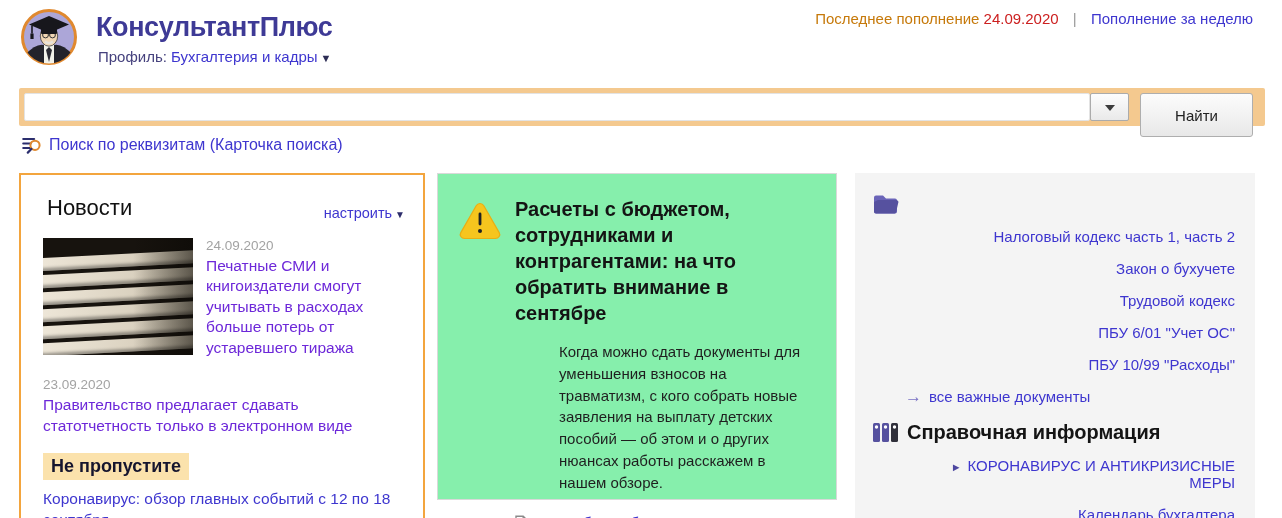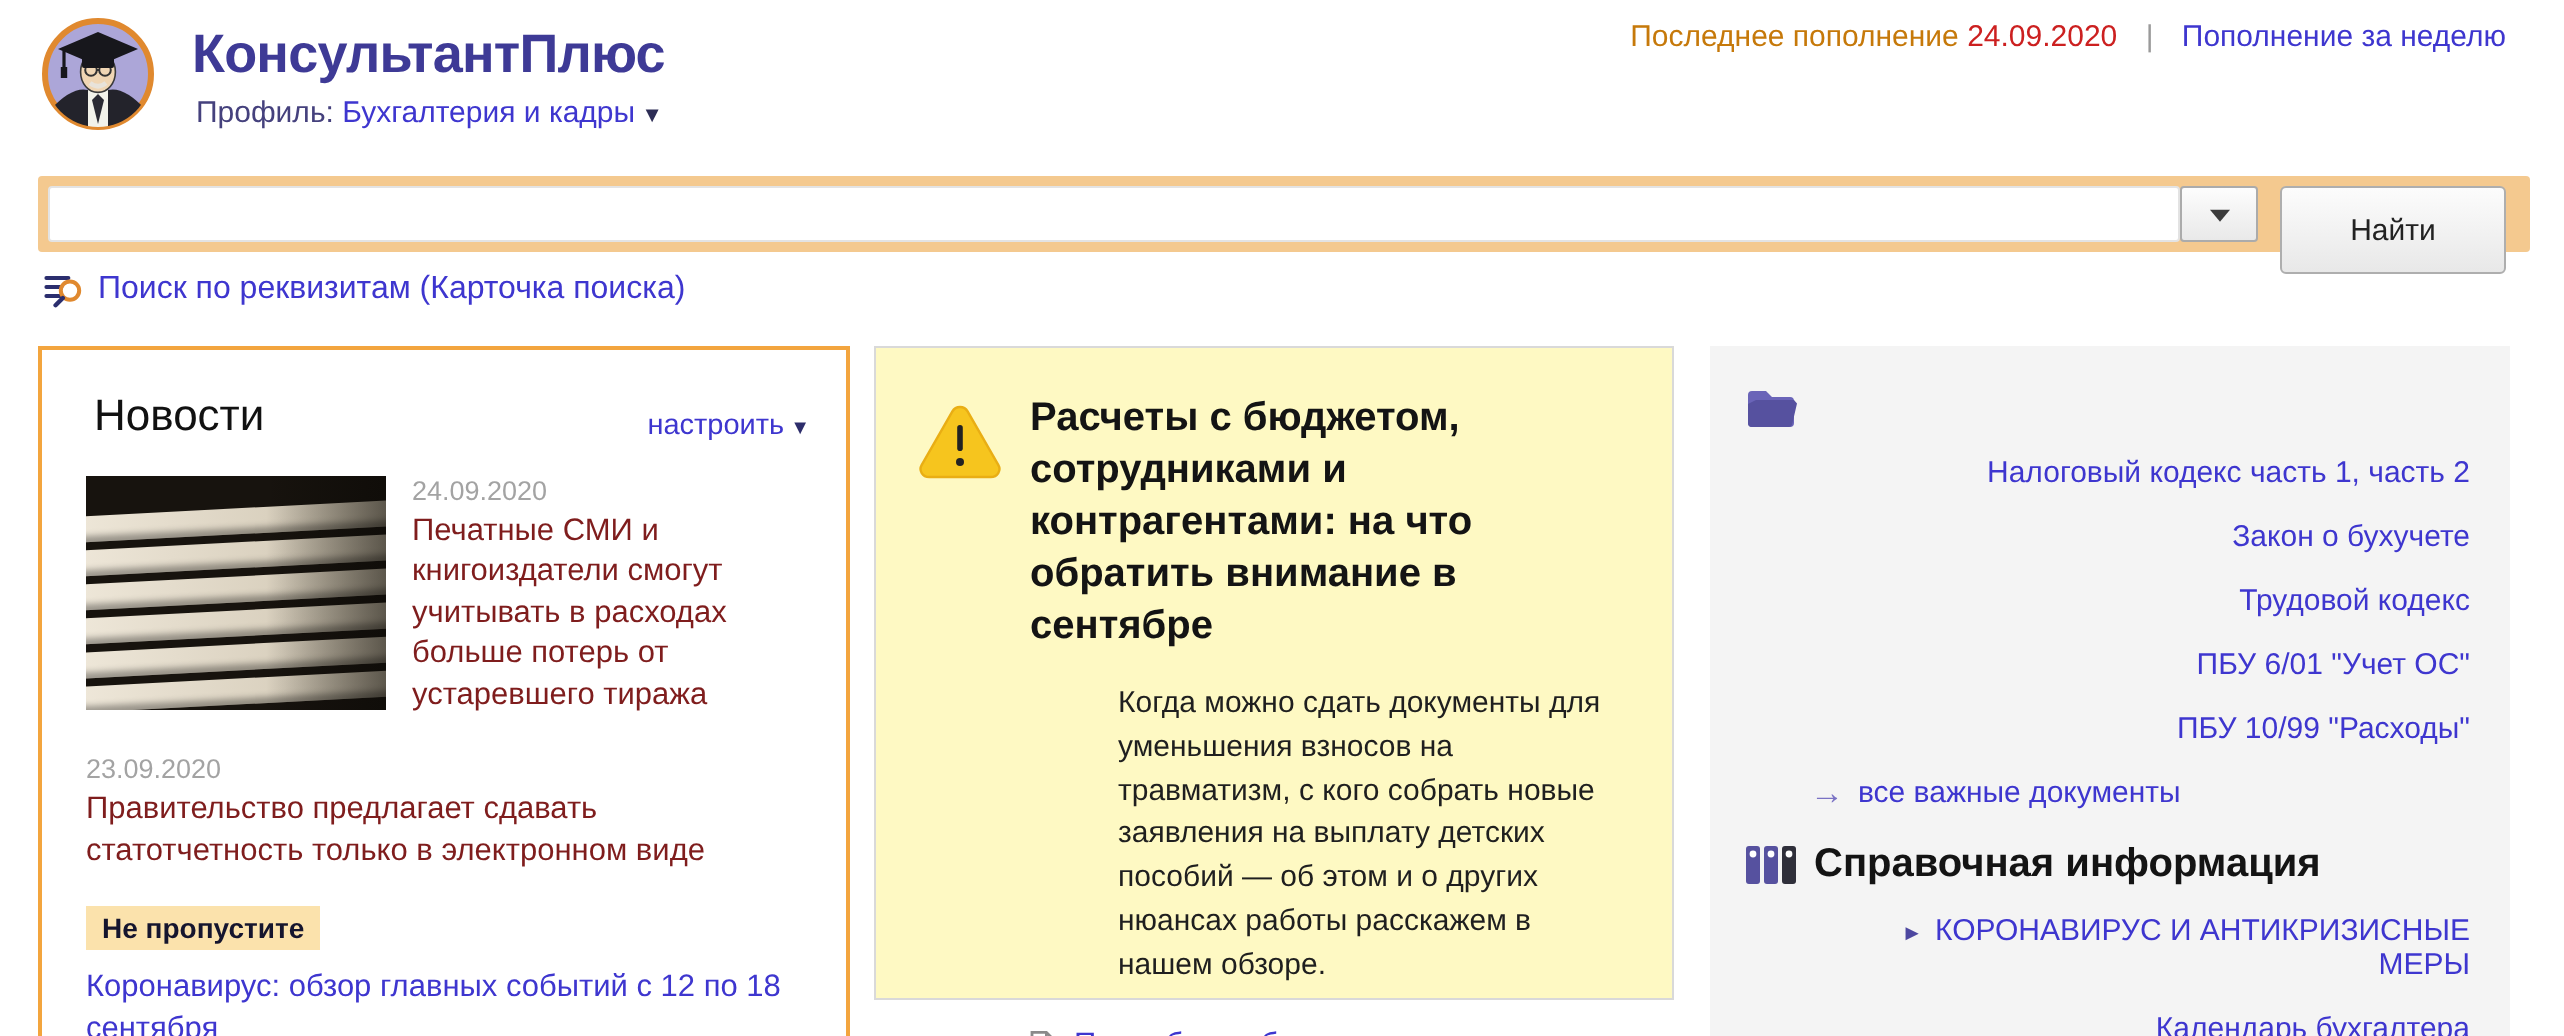--- a/index.html
+++ b/index.html
@@ -36,29 +36,29 @@
   .cfg { font-size:14.5px; }
   .cfg .caret { color:#2d2d6b; font-size:10px; margin-left:3px; }
 
   .news-item1 { display:flex; margin-top:17px; }
   .news-img { width:150px; height:117px; background:#17130e; position:relative; overflow:hidden; flex:none; cursor:pointer; }
   .news-img .stack { position:absolute; left:-8px; top:12px; width:175px; transform:rotate(-3deg); }
   .news-img .paper { height:13px; margin:4px 0; border-radius:9px 2px 2px 9px; background:linear-gradient(100deg,#efe8da 0%,#d9d0be 60%,#b7ad97 100%); box-shadow:inset 0 -3px 3px rgba(0,0,0,.35); }
   .news-img::after { content:''; position:absolute; inset:0; background:linear-gradient(90deg,transparent 60%,rgba(10,8,5,.55)); }
   .news-item1-text { margin-left:13px; width:192px; }
   .n-date { font-size:13.5px; color:#a3a3a3; margin-bottom:3px; }
-  .n-link { display:block; font-size:15.5px; line-height:1.32; color:#7f1d1d; }
+  .n-link { display:block; font-size:15.5px; line-height:1.32; color:#6d28d9; }
 
   .news-item2 { margin-top:19px; }
   .news-item2 .n-link { width:358px; }
 
-  .badge { display:inline-block; margin-top:17px; background:#fbe2ac; color:#15152e; font-weight:700; font-size:14px; padding:3px 8px; }
+  .badge { display:inline-block; margin-top:17px; background:#fbe2ac; color:#15152e; font-weight:700; font-size:18px; padding:3px 8px; }
   .badge-link { display:block; margin-top:9px; width:362px; font-size:15.5px; line-height:1.32; color:#3e36cf; }
 
-  .panel-feature { position:absolute; left:437px; top:173px; width:400px; height:327px; border:1px solid #d9d9d9; background:#fef9c3; padding:22px 25px 20px 20px; }
+  .panel-feature { position:absolute; left:437px; top:173px; width:400px; height:327px; border:1px solid #d9d9d9; background:#86efac; padding:22px 25px 20px 20px; }
   .feat-row { display:flex; }
   .warn-ico { flex:none; width:44px; margin-right:13px; padding-top:4px; }
   .feat-col { width:288px; }
   .feat-title { font-size:20px; font-weight:700; line-height:1.3; color:#141414; }
   .feat-body { margin-top:15px; font-size:15px; line-height:1.45; color:#1f1f1f;margin-left:44px; }
   .feat-more { display:flex; align-items:center; gap:8px; margin-top:21px; font-size:15.5px; }
 
   .panel-right { position:absolute; left:855px; top:173px; width:400px; height:520px; background:#f4f4f4; padding:21px 20px 20px 17px; }
   .sec-head { display:flex; align-items:center; gap:8px; }
   .sec-title { font-size:20px; font-weight:700; color:#141414; }

